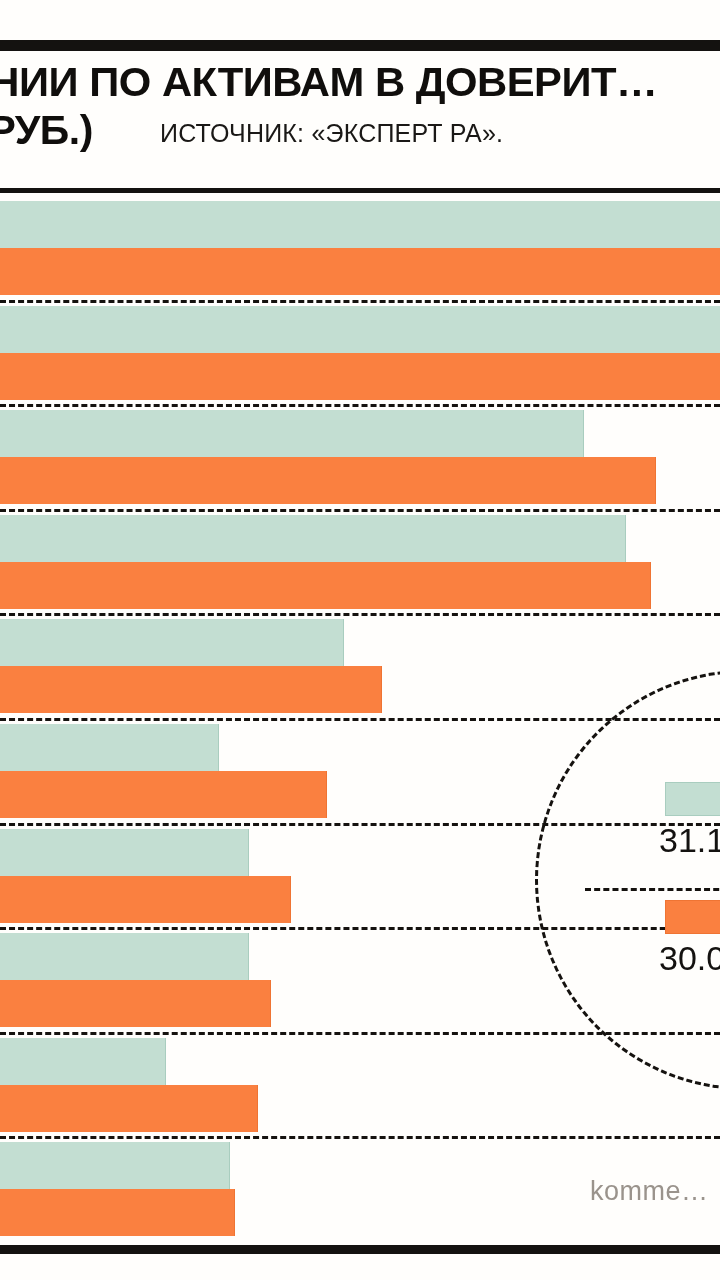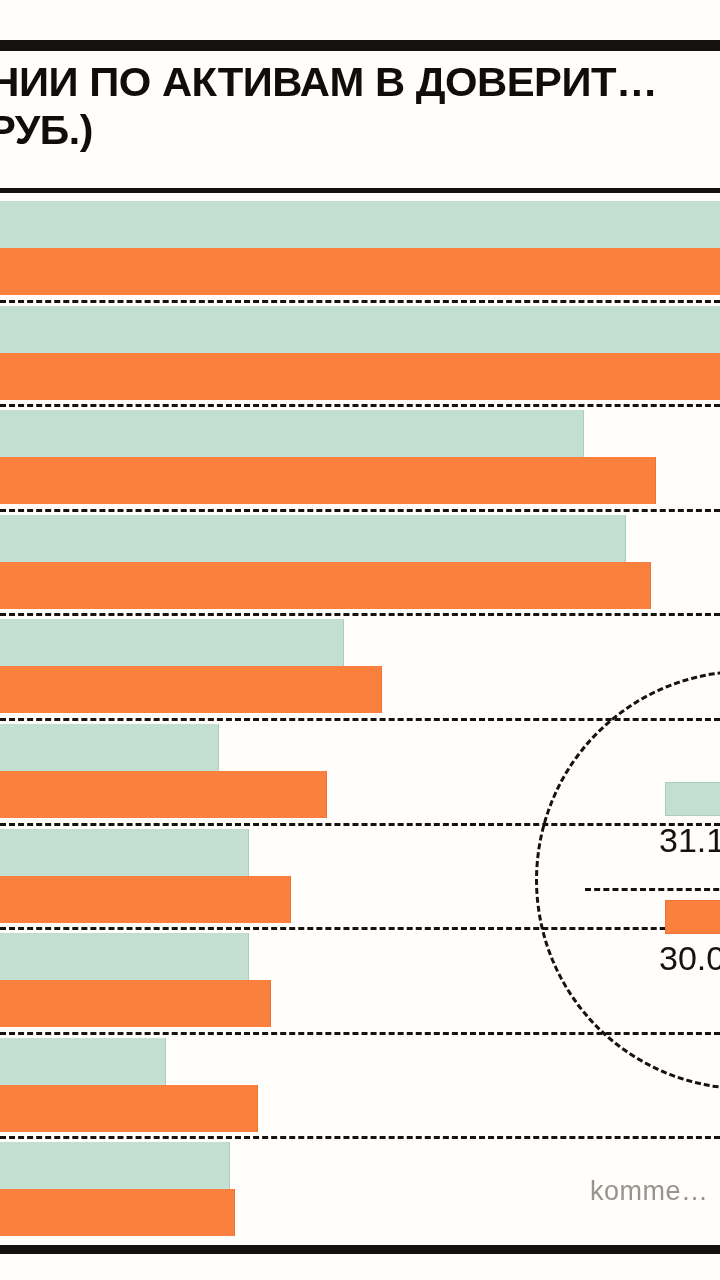--- a/index.html
+++ b/index.html
@@ -82,20 +82,21 @@
 </head>
 <body>
 
 <div id="page">
 
   <div class="rule-top"></div>
 
   <div class="header">
     <div class="title-line1">…НИИ ПО АКТИВАМ В ДОВЕРИТ…</div>
     <div class="title-line2">…РУБ.)</div>
+    <div class="source">ИСТОЧНИК: «ЭКСПЕРТ РА».</div>
   </div>
 
   <div class="rule-head"></div>
 
   <div class="plot" id="plot">
       <div class="row" style="top: 2px; height: 47px;">
         <div class="bar green" style="width: 740px;"></div>
       </div>
       <div class="row" style="top: 49px; height: 47px;">
         <div class="bar orange" style="width: 740px;"></div>

